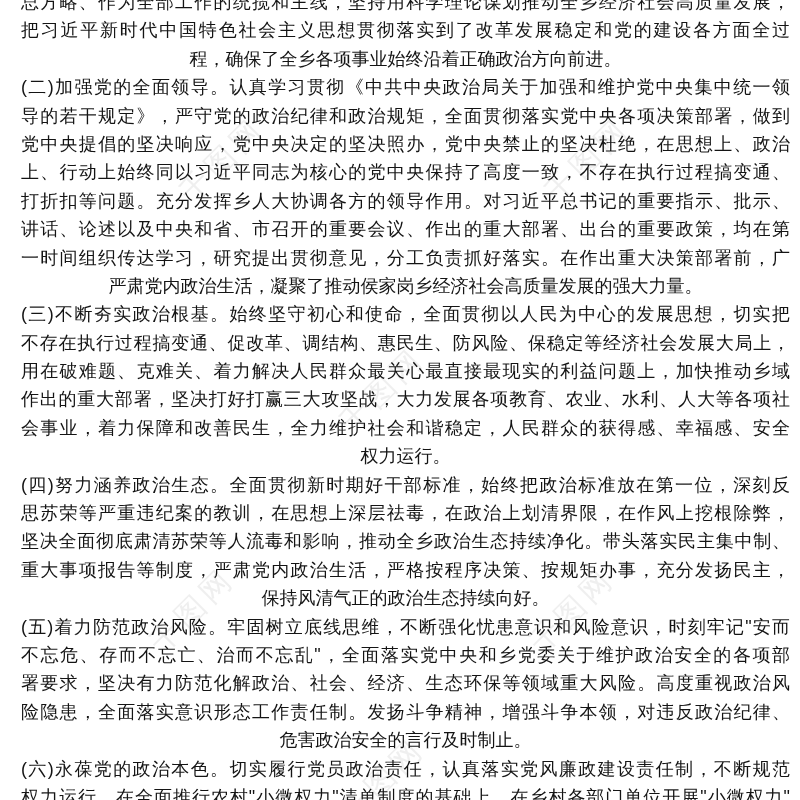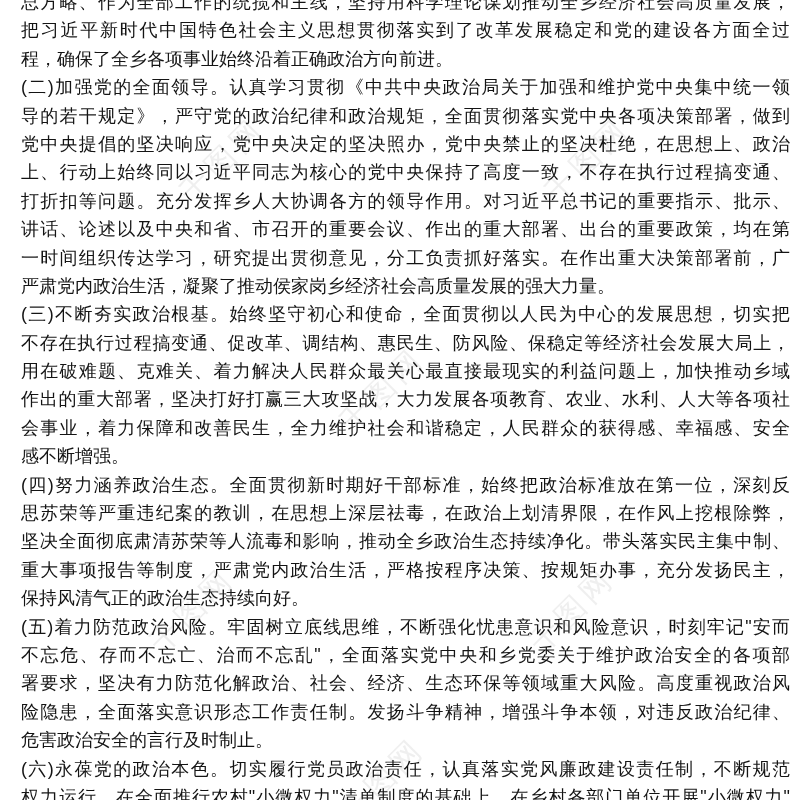--- a/index.html
+++ b/index.html
@@ -44,21 +44,21 @@
     width: 800px;
     padding: 0 10px 0 21px;
     box-sizing: border-box;
     z-index: 2;
   }
   .line {
     font-size: 18px;
     line-height: 28.4px;
     height: 28.4px;
     color: #141414;
-    text-align: left;
+    text-align: center;
     overflow: hidden;
     font-family: "Liberation Sans", sans-serif;
   }
   .line.justify {
     text-align: justify;
     text-align-last: justify;
     text-justify: inter-character;
   }
 </style>
 </head>
@@ -83,21 +83,21 @@
       <div class="line justify">上、行动上始终同以习近平同志为核心的党中央保持了高度一致，不存在执行过程搞变通、</div>
       <div class="line justify">打折扣等问题。充分发挥乡人大协调各方的领导作用。对习近平总书记的重要指示、批示、</div>
       <div class="line justify">讲话、论述以及中央和省、市召开的重要会议、作出的重大部署、出台的重要政策，均在第</div>
       <div class="line justify">一时间组织传达学习，研究提出贯彻意见，分工负责抓好落实。在作出重大决策部署前，广</div>
       <div class="line">严肃党内政治生活，凝聚了推动侯家岗乡经济社会高质量发展的强大力量。</div>
       <div class="line justify">(三)不断夯实政治根基。始终坚守初心和使命，全面贯彻以人民为中心的发展思想，切实把</div>
       <div class="line justify">不存在执行过程搞变通、促改革、调结构、惠民生、防风险、保稳定等经济社会发展大局上，</div>
       <div class="line justify">用在破难题、克难关、着力解决人民群众最关心最直接最现实的利益问题上，加快推动乡域</div>
       <div class="line justify">作出的重大部署，坚决打好打赢三大攻坚战，大力发展各项教育、农业、水利、人大等各项社</div>
       <div class="line justify">会事业，着力保障和改善民生，全力维护社会和谐稳定，人民群众的获得感、幸福感、安全</div>
-      <div class="line">感不断增强。</div>
+      <div class="line">权力运行。</div>
       <div class="line justify">(四)努力涵养政治生态。全面贯彻新时期好干部标准，始终把政治标准放在第一位，深刻反</div>
       <div class="line justify">思苏荣等严重违纪案的教训，在思想上深层祛毒，在政治上划清界限，在作风上挖根除弊，</div>
       <div class="line justify">坚决全面彻底肃清苏荣等人流毒和影响，推动全乡政治生态持续净化。带头落实民主集中制、</div>
       <div class="line justify">重大事项报告等制度，严肃党内政治生活，严格按程序决策、按规矩办事，充分发扬民主，</div>
       <div class="line">保持风清气正的政治生态持续向好。</div>
       <div class="line justify">(五)着力防范政治风险。牢固树立底线思维，不断强化忧患意识和风险意识，时刻牢记"安而</div>
       <div class="line justify">不忘危、存而不忘亡、治而不忘乱"，全面落实党中央和乡党委关于维护政治安全的各项部</div>
       <div class="line justify">署要求，坚决有力防范化解政治、社会、经济、生态环保等领域重大风险。高度重视政治风</div>
       <div class="line justify">险隐患，全面落实意识形态工作责任制。发扬斗争精神，增强斗争本领，对违反政治纪律、</div>
       <div class="line">危害政治安全的言行及时制止。</div>

